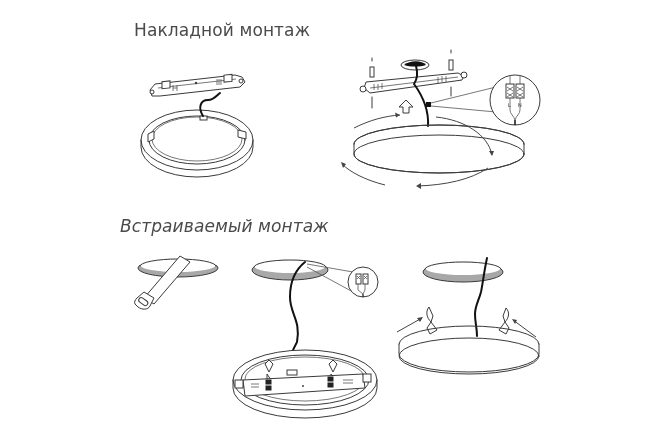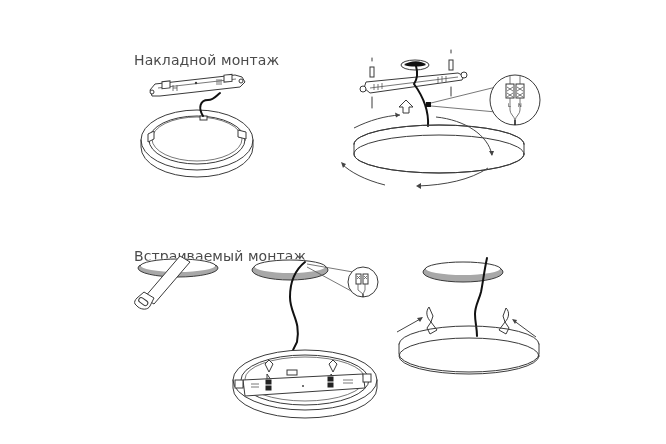--- a/index.html
+++ b/index.html
@@ -1,19 +1,19 @@
 <!DOCTYPE html>
 <html><head>
   <meta charset="utf-8">
   <style>
     html, body { margin: 0; padding: 0; background: #ffffff; }
     body { width: 666px; height: 444px; position: relative; overflow: hidden; font-family: "DejaVu Sans", sans-serif; }
-    .section-title { position: absolute; font-size: 14px; color: #4a4a4a; letter-spacing: 0.1px; white-space: nowrap; margin-top: 32px; }
+    .section-title { position: absolute; font-size: 17px; color: #4a4a4a; letter-spacing: 0.1px; white-space: nowrap; }
     #title-surface { left: 134px; top: 20px; }
-    #title-recessed { left: 134px; top: 216px; }
+    #title-recessed { left: 120px; top: 216px; font-style: italic; }
     svg.fig { position: absolute; overflow: visible; }
     .ln { fill: none; stroke: #3a3a3a; stroke-width: 1; stroke-linejoin: round; stroke-linecap: round; }
     .thin { fill: none; stroke: #555; stroke-width: 0.8; }
     .wh { fill: #fff; stroke: #3a3a3a; stroke-width: 1; }
     .cable { fill: none; stroke: #111; stroke-width: 2; stroke-linecap: round; }
     .gray { fill: #a8a8a8; stroke: #3a3a3a; stroke-width: 1; }
     .dark { fill: #222; stroke: #222; }
     .arrow { fill: none; stroke: #444; stroke-width: 1; }
     .arrowhead { fill: #444; stroke: none; }
   </style>

